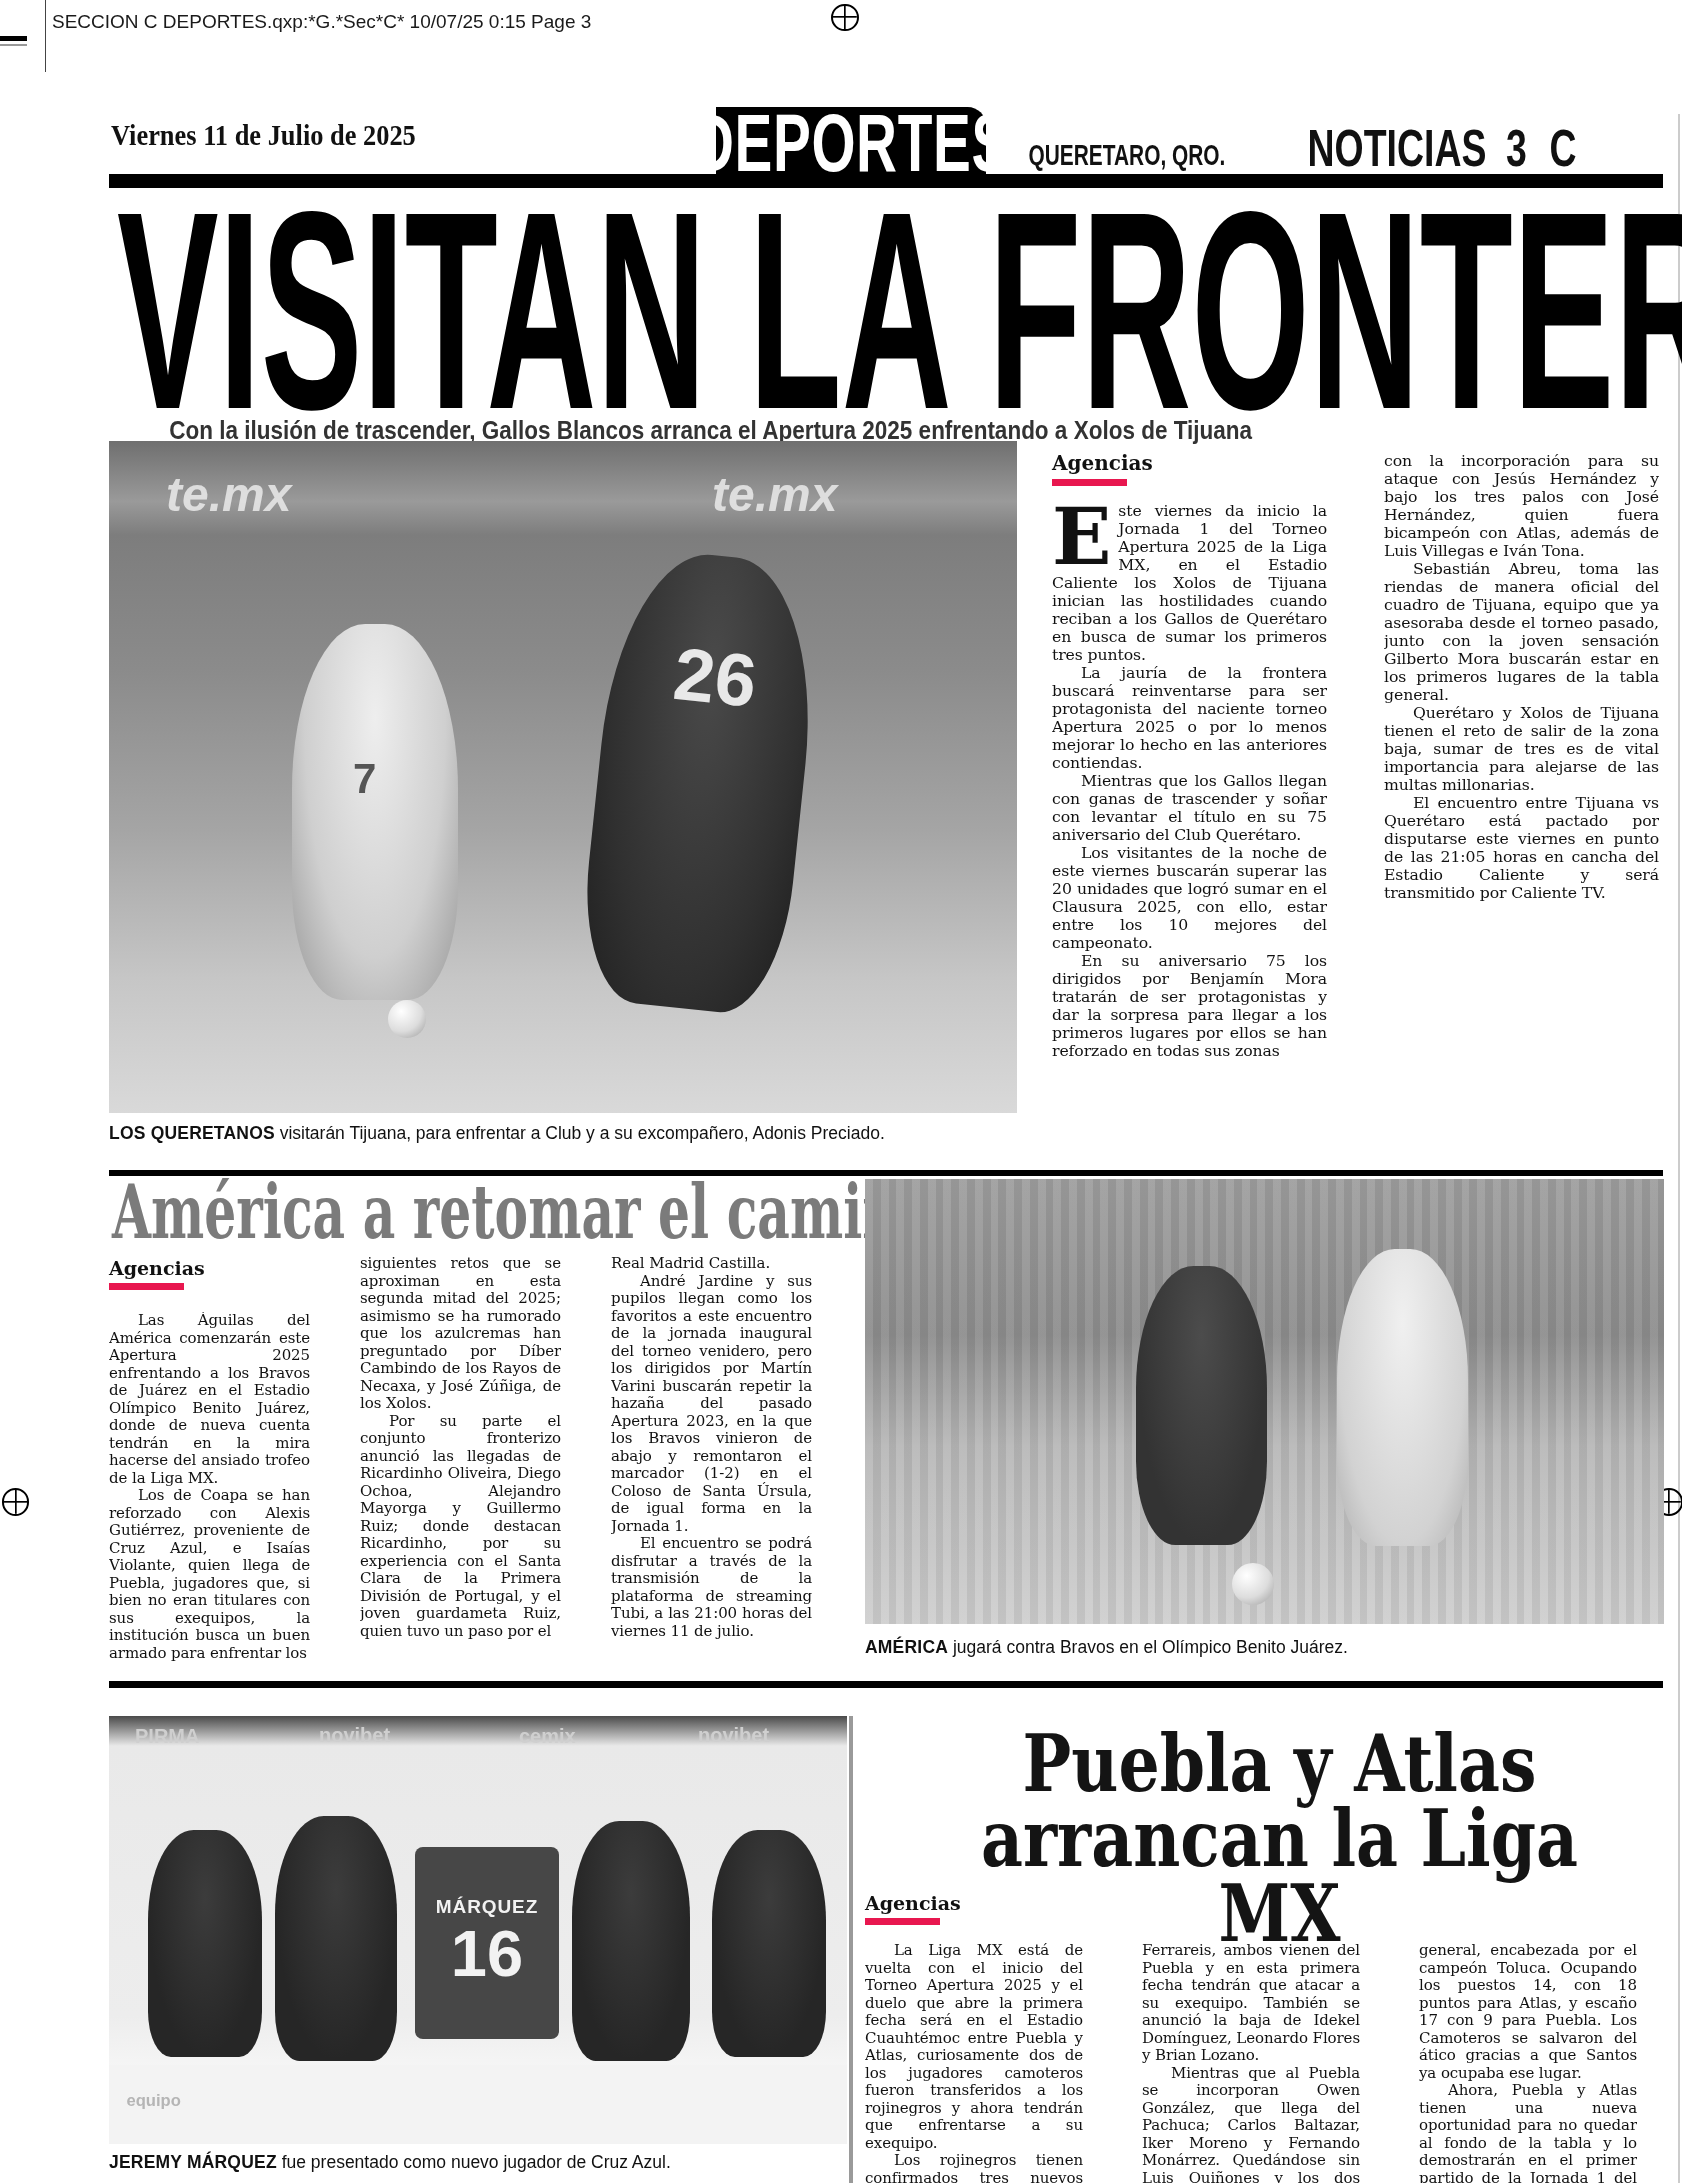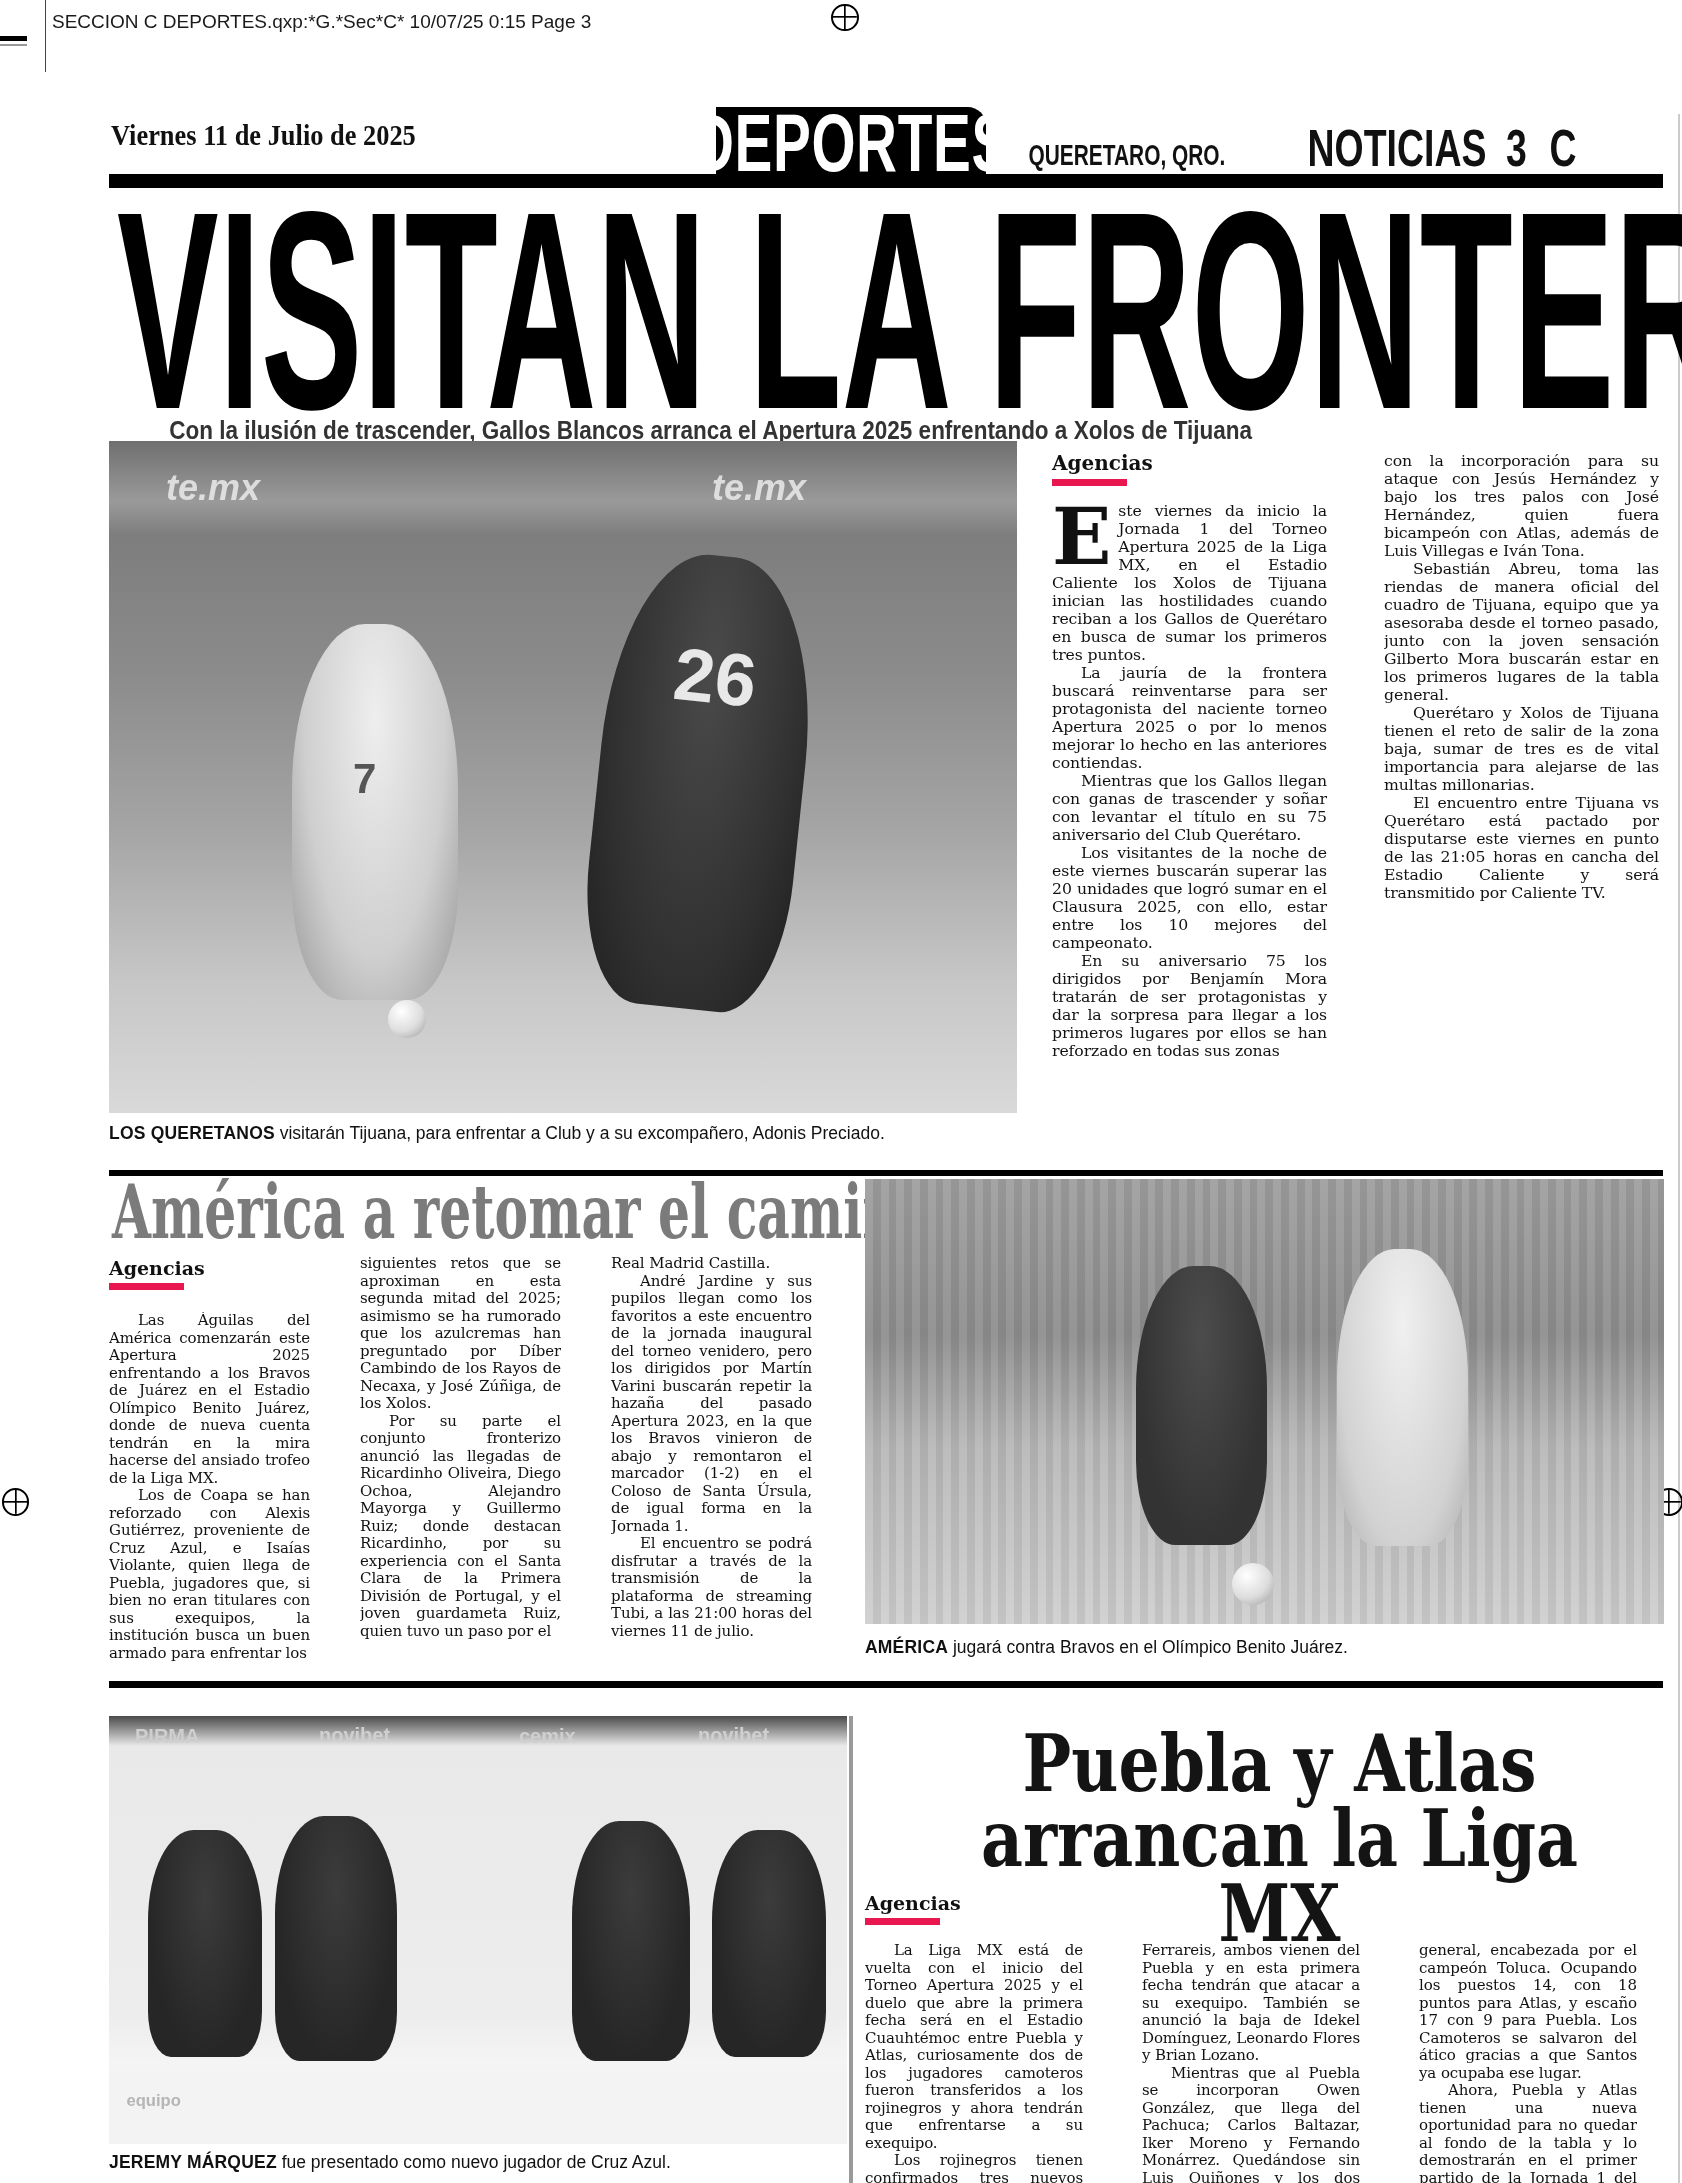--- a/index.html
+++ b/index.html
@@ -31,21 +31,21 @@
 
   
   .mainhl{left:117px;top:205px;width:1520px;font-family:"Liberation Sans",sans-serif;font-weight:bold;
         font-size:282px;line-height:.75;transform:scaleX(.54);transform-origin:left top;white-space:nowrap;color:#000;}
   .deck{left:109px;top:416px;width:1554px;text-align:left;}
   .deck span{display:inline-block;font-family:"Liberation Sans",sans-serif;font-weight:bold;font-size:25px;color:#333;
         transform:scaleX(.9);transform-origin:center top;white-space:nowrap;}
   .photo{overflow:hidden;}
   #photo1{left:109px;top:441px;width:908px;height:672px;
      background:linear-gradient(180deg,#6f6f6f 0%,#9a9a9a 9%,#7d7d7d 14%,#8b8b8b 34%,#a5a5a5 58%,#c6c6c6 80%,#d9d9d9 100%);}
-  .adtext{font-family:"Liberation Sans",sans-serif;font-weight:bold;font-style:italic;font-size:36px;color:rgba(240,240,240,.8);}
+  .adtext{font-family:"Liberation Sans",sans-serif;font-weight:bold;font-style:italic;font-size:48px;color:rgba(240,240,240,.8);}
   .figure{border-radius:44% 44% 30% 30%;}
   .jnum{font-family:"Liberation Sans",sans-serif;font-weight:bold;}
 
   .byline{font-size:20px;font-weight:600;}
   .redbar{width:75px;height:6.5px;background:#e8174f;margin-top:4.4px;}
   .bodycol{text-align:justify;overflow:hidden;}
   .bodycol p{margin:0;text-indent:29px;}
   .bodycol p.ni{text-indent:0;}
   .lead-body{font-size:15.7px;line-height:18px;letter-spacing:-0.1px;}
   .small-body{font-size:15px;line-height:17.5px;letter-spacing:-0.1px;}
@@ -173,20 +173,24 @@
 
   <div class="abs photo" id="photo3">
     <span class="abs sponsor" style="left:26px;top:8.7px;color:#cfcfcf;">PIRMA</span>
     <span class="abs sponsor" style="left:210px;top:7.9px;color:#cfcfcf;">novibet</span>
     <span class="abs sponsor" style="left:410px;top:8.7px;color:#cfcfcf;">cemix</span>
     <span class="abs sponsor" style="left:589px;top:7.9px;color:#cfcfcf;">novibet</span>
     <div class="abs suit" style="left:39px;top:114px;width:114px;height:227px;"></div>
     <div class="abs suit" style="left:166px;top:100px;width:122px;height:245px;"></div>
     <div class="abs suit" style="left:463px;top:105px;width:118px;height:240px;"></div>
     <div class="abs suit" style="left:603px;top:114px;width:114px;height:227px;"></div>
+    <div class="abs jersey-card" style="left:306px;top:131px;width:144px;height:192px;">
+      <span style="font-family:'Liberation Sans',sans-serif;font-weight:bold;font-size:19px;letter-spacing:0.9px;">MÁRQUEZ</span>
+      <span style="font-family:'Liberation Sans',sans-serif;font-weight:bold;font-size:65px;line-height:1.1;">16</span>
+    </div>
     <div class="abs" style="left:0;top:349px;width:738px;height:79px;background:#f3f3f3;">
       <span class="abs sponsor" style="left:17.5px;top:26px;font-size:16.6px;color:#b5b5b5;">equipo</span>
     </div>
   </div>
   <div class="abs caption" style="left:109px;top:2152px;width:738px;">
     <b>JEREMY MÁRQUEZ</b><span> fue presentado como nuevo jugador de Cruz Azul.</span>
   </div>
 
   <div class="abs" id="hl-puebla">
     <div>Puebla y Atlas</div>

